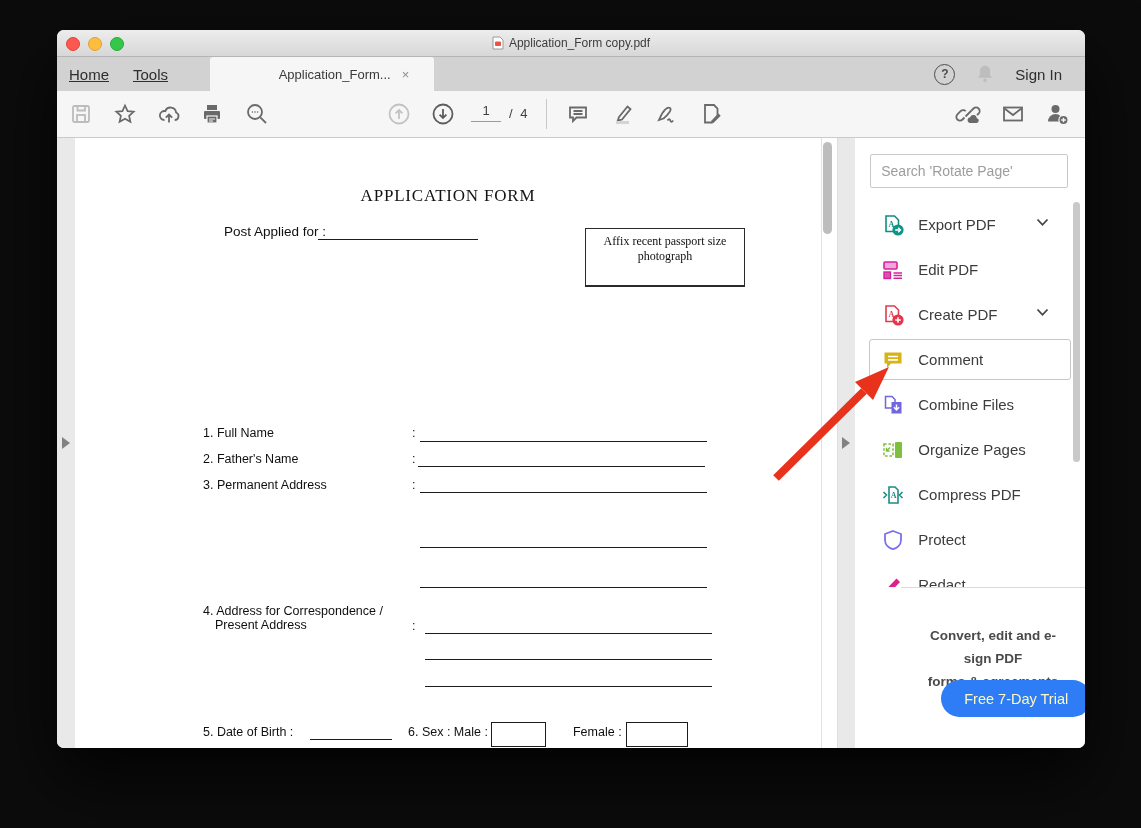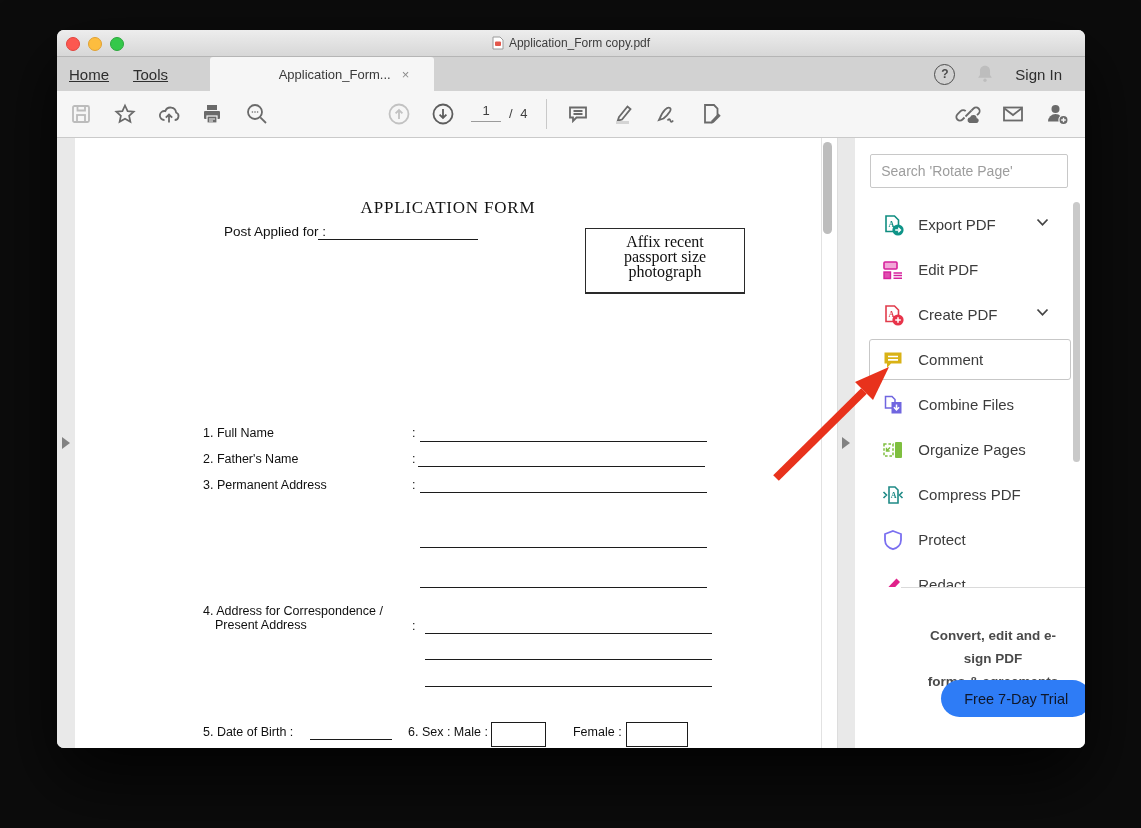--- a/index.html
+++ b/index.html
@@ -27,44 +27,44 @@
   .page-num{position:absolute;left:414px;top:12px;width:30px;text-align:center;font-size:13px;color:#3f3f3f;border-bottom:1px solid #9b9b9b;padding-bottom:3px;}
   .page-of{position:absolute;left:452px;top:15px;font-size:13px;color:#3f3f3f;letter-spacing:2px;}
   .tb-divider{position:absolute;left:489px;top:8px;width:1px;height:30px;background:#c9c9c9;}
   
   .content{position:absolute;top:108px;bottom:0;left:0;right:0;display:flex;}
   .left-strip{width:18px;background:#e9e9e9;position:relative;}
   .tri{position:absolute;width:0;height:0;border-top:6px solid transparent;border-bottom:6px solid transparent;border-left:8px solid #828282;}
   .doc-pane{width:763px;background:#fff;position:relative;overflow:hidden;color:#101010;}
   .page-edge{position:absolute;left:746px;top:0;bottom:0;width:1px;background:#e2e2e2;}
   .doc-scroll{position:absolute;left:748px;top:4px;width:9px;height:92px;border-radius:5px;background:#bdbdbd;}
-  .doc-title{position:absolute;left:0;top:48px;width:746px;text-align:center;font-family:"Liberation Serif",serif;font-size:17px;letter-spacing:.8px;color:#121212;margin-top:12px;}
+  .doc-title{position:absolute;left:0;top:48px;width:746px;text-align:center;font-family:"Liberation Serif",serif;font-size:17px;letter-spacing:.8px;color:#121212;}
   .post-applied{position:absolute;left:128px;top:86px;font-size:13.5px;margin-left:21px;}
   .pa-line{position:absolute;left:243px;top:101px;width:160px;height:1.3px;background:#1c1c1c;}
   .photo-box{position:absolute;left:510px;top:90px;width:158px;border:1.5px solid #2a2a2a;font-family:"Liberation Serif",serif;text-align:center;}
-  .pb-top{padding:5px 12px 13px;font-size:16px;line-height:15px;border-bottom:1.5px solid #2a2a2a;}
+  .pb-top{padding:5px 12px 21px;font-size:12px;line-height:15px;border-bottom:1.5px solid #2a2a2a;}
   .pb-bottom{padding:6px 5px 8px;font-size:12.5px;line-height:15.5px;}
   .flabel{position:absolute;font-size:12.5px;}
   .colon{position:absolute;font-size:12.5px;}
   .uline{position:absolute;height:1.2px;background:#1c1c1c;width:287px;}
   .sexbox{position:absolute;width:53px;height:23px;border:1.5px solid #1c1c1c;}
   .gap-strip{width:17px;background:#e9e9e9;border-left:1px solid #dddddd;position:relative;}
   
   .sidebar{width:230px;background:#fff;position:relative;}
   .search-box{position:absolute;left:15px;top:16px;width:198px;height:34px;box-sizing:border-box;border:1px solid #c8c8c8;border-radius:2px;padding:0 10px;font-size:14px;color:#555;background:#fff;font-family:"Liberation Sans",sans-serif;}
   .search-box::placeholder{color:#9d9d9d;}
   .tools{position:absolute;top:64px;left:0;right:0;height:385px;overflow:hidden;}
   .trow{height:45px;display:flex;align-items:center;padding-left:27px;gap:14px;font-size:15px;color:#3c3c3c;position:relative;box-sizing:border-box;}
   .trow.selected{height:41px;margin:2px 14px;padding-left:12px;border:1px solid #c7c7c7;border-radius:3px;}
   .ticon{width:22px;height:22px;flex:0 0 22px;}
   .chev{position:absolute;right:36px;top:16px;}
   .side-scroll{position:absolute;right:5px;top:64px;width:7px;height:260px;background:#c9c9c9;border-radius:4px;}
   .promo{position:absolute;top:449px;left:0;right:0;bottom:0;border-top:1px solid #dadada;text-align:center;margin-left:46px;}
   .promo-text{margin:36px 18px 0;font-size:13.5px;font-weight:bold;color:#4a4a4a;line-height:23px;}
-  .cta{position:absolute;left:40px;top:92px;width:150px;height:37px;border-radius:19px;background:#2e7cf6;color:#0f172a;font-size:14.5px;border:none;display:flex;align-items:center;justify-content:center;font-family:"Liberation Sans",sans-serif;}
+  .cta{position:absolute;left:40px;top:92px;width:150px;height:37px;border-radius:19px;background:#2e7cf6;color:#fef9c3;font-size:14.5px;border:none;display:flex;align-items:center;justify-content:center;font-family:"Liberation Sans",sans-serif;}
   .arrow-overlay{position:absolute;left:0;top:0;z-index:60;pointer-events:none;}
   svg{display:block;}
 </style>
 </head>
 <body>
 
 <div class="canvas">
   <div class="window">
 
     <div class="titlebar">

